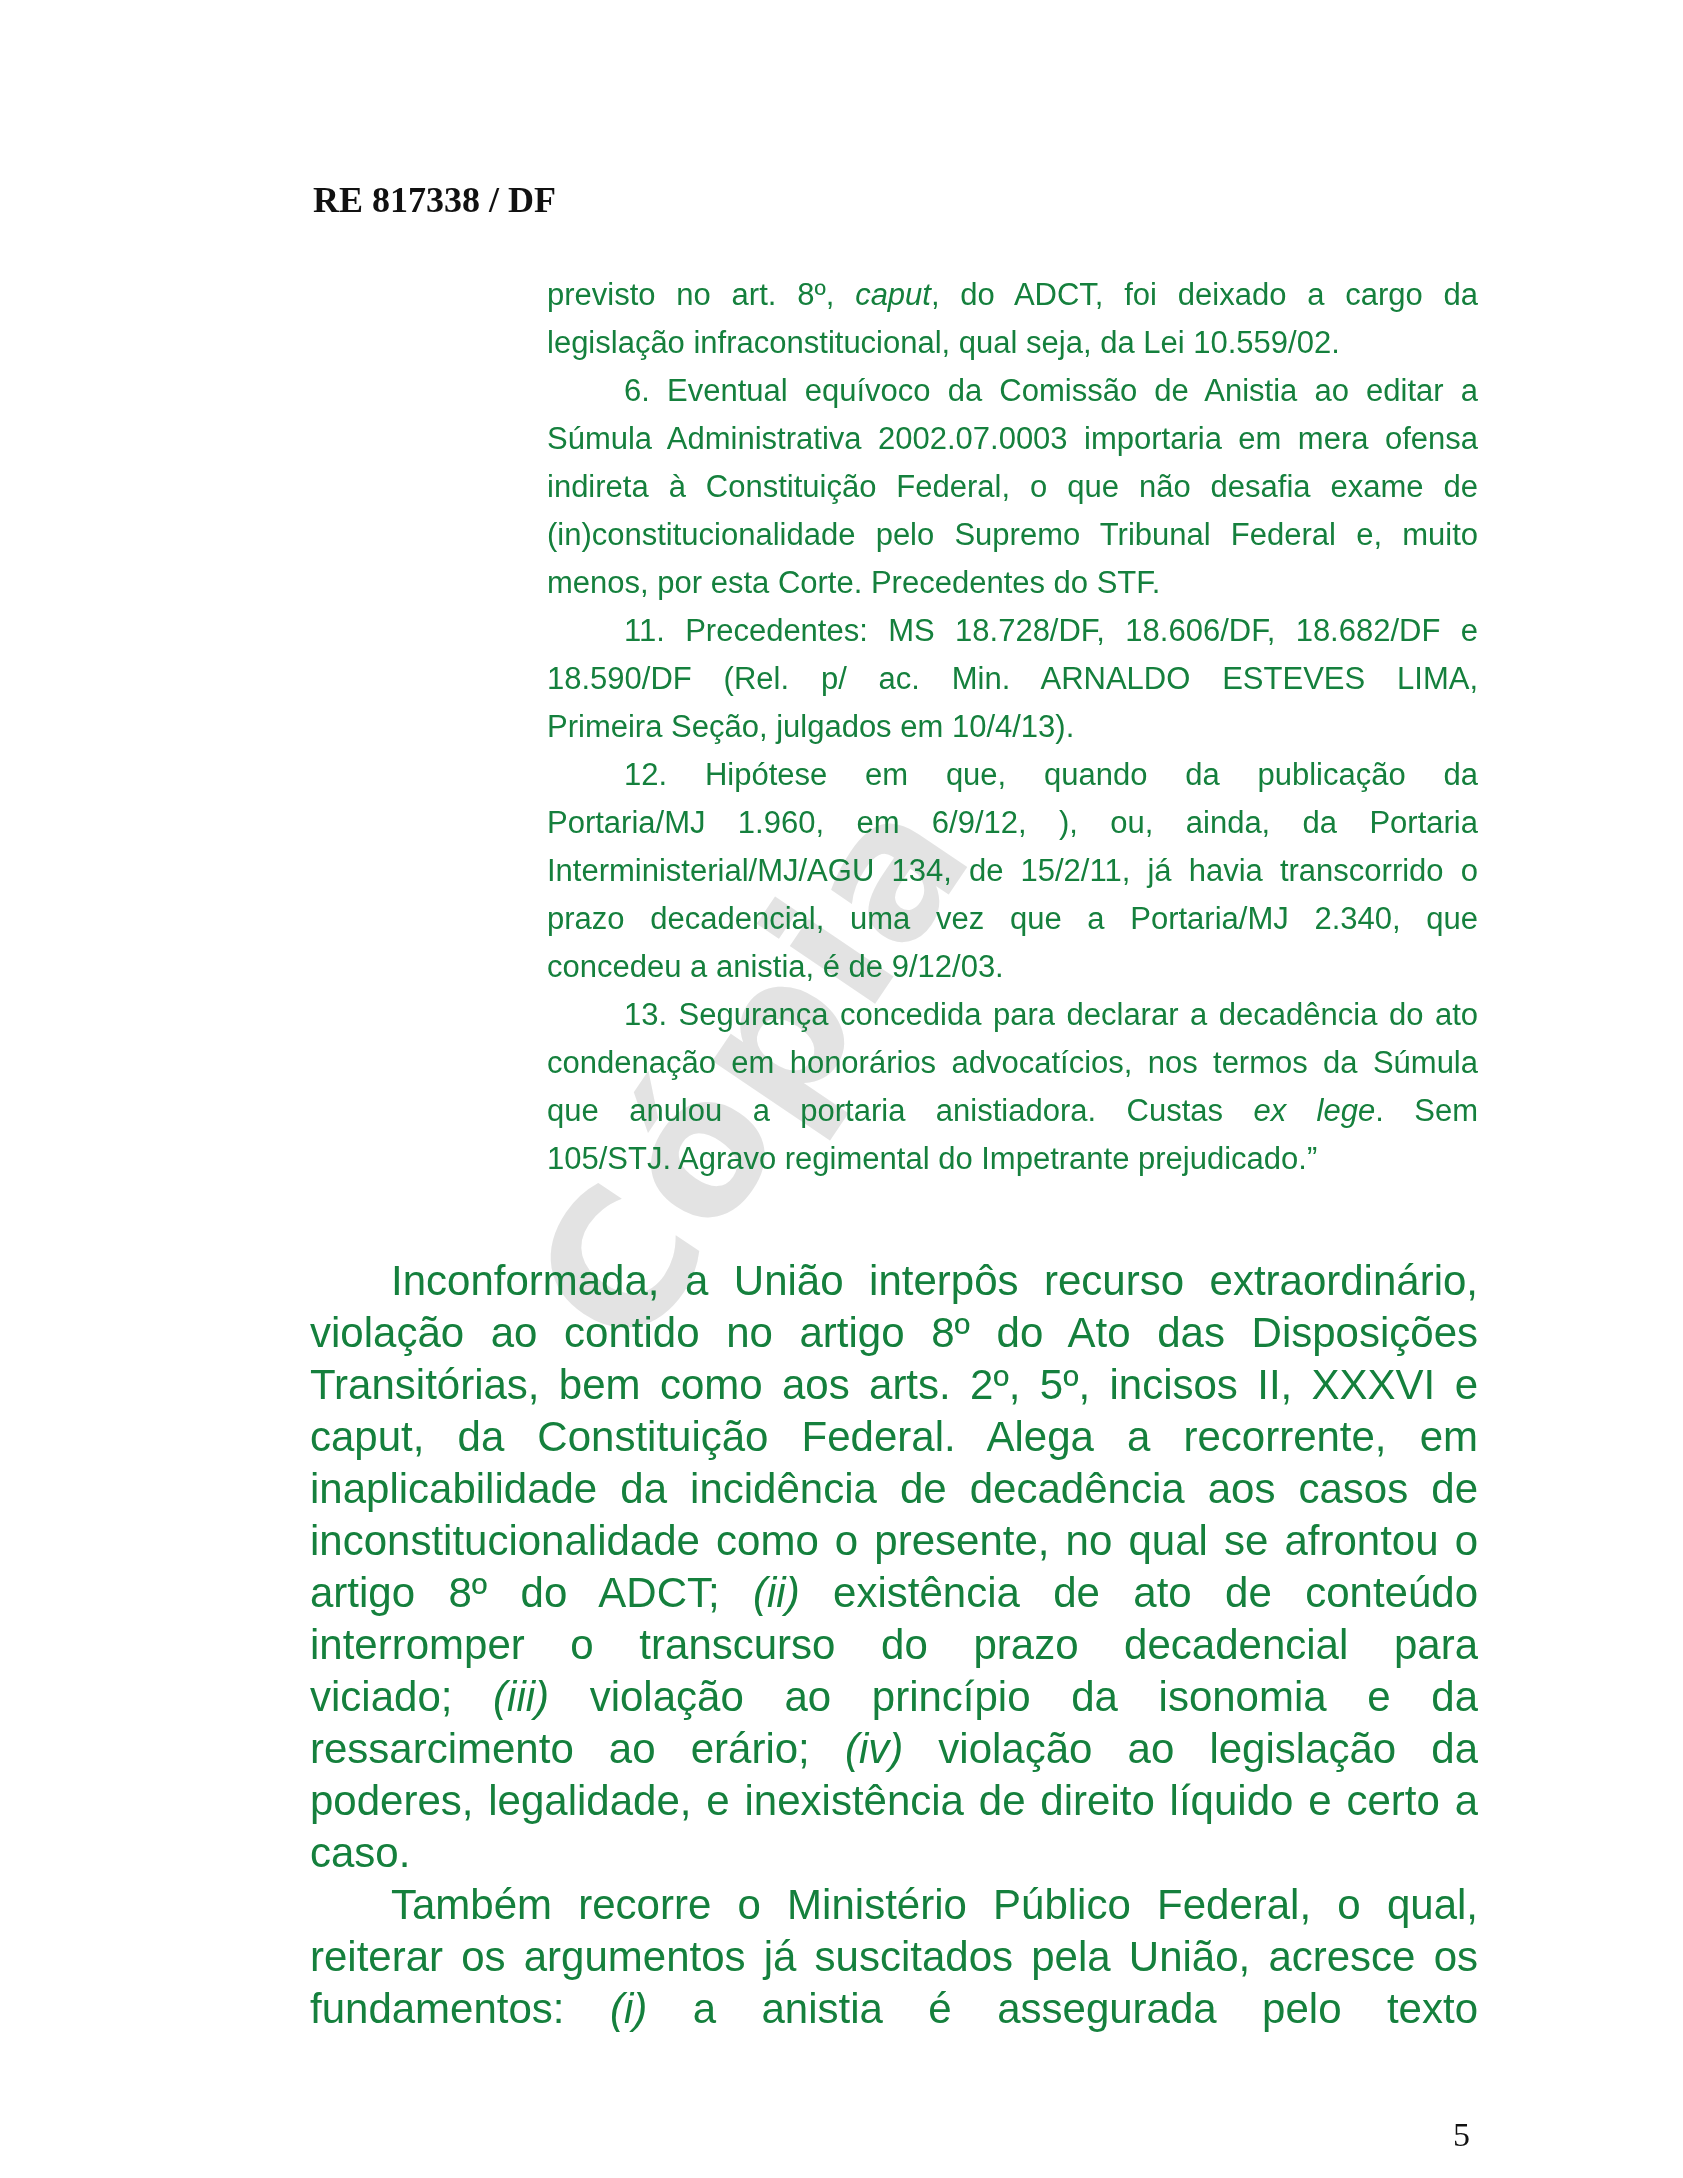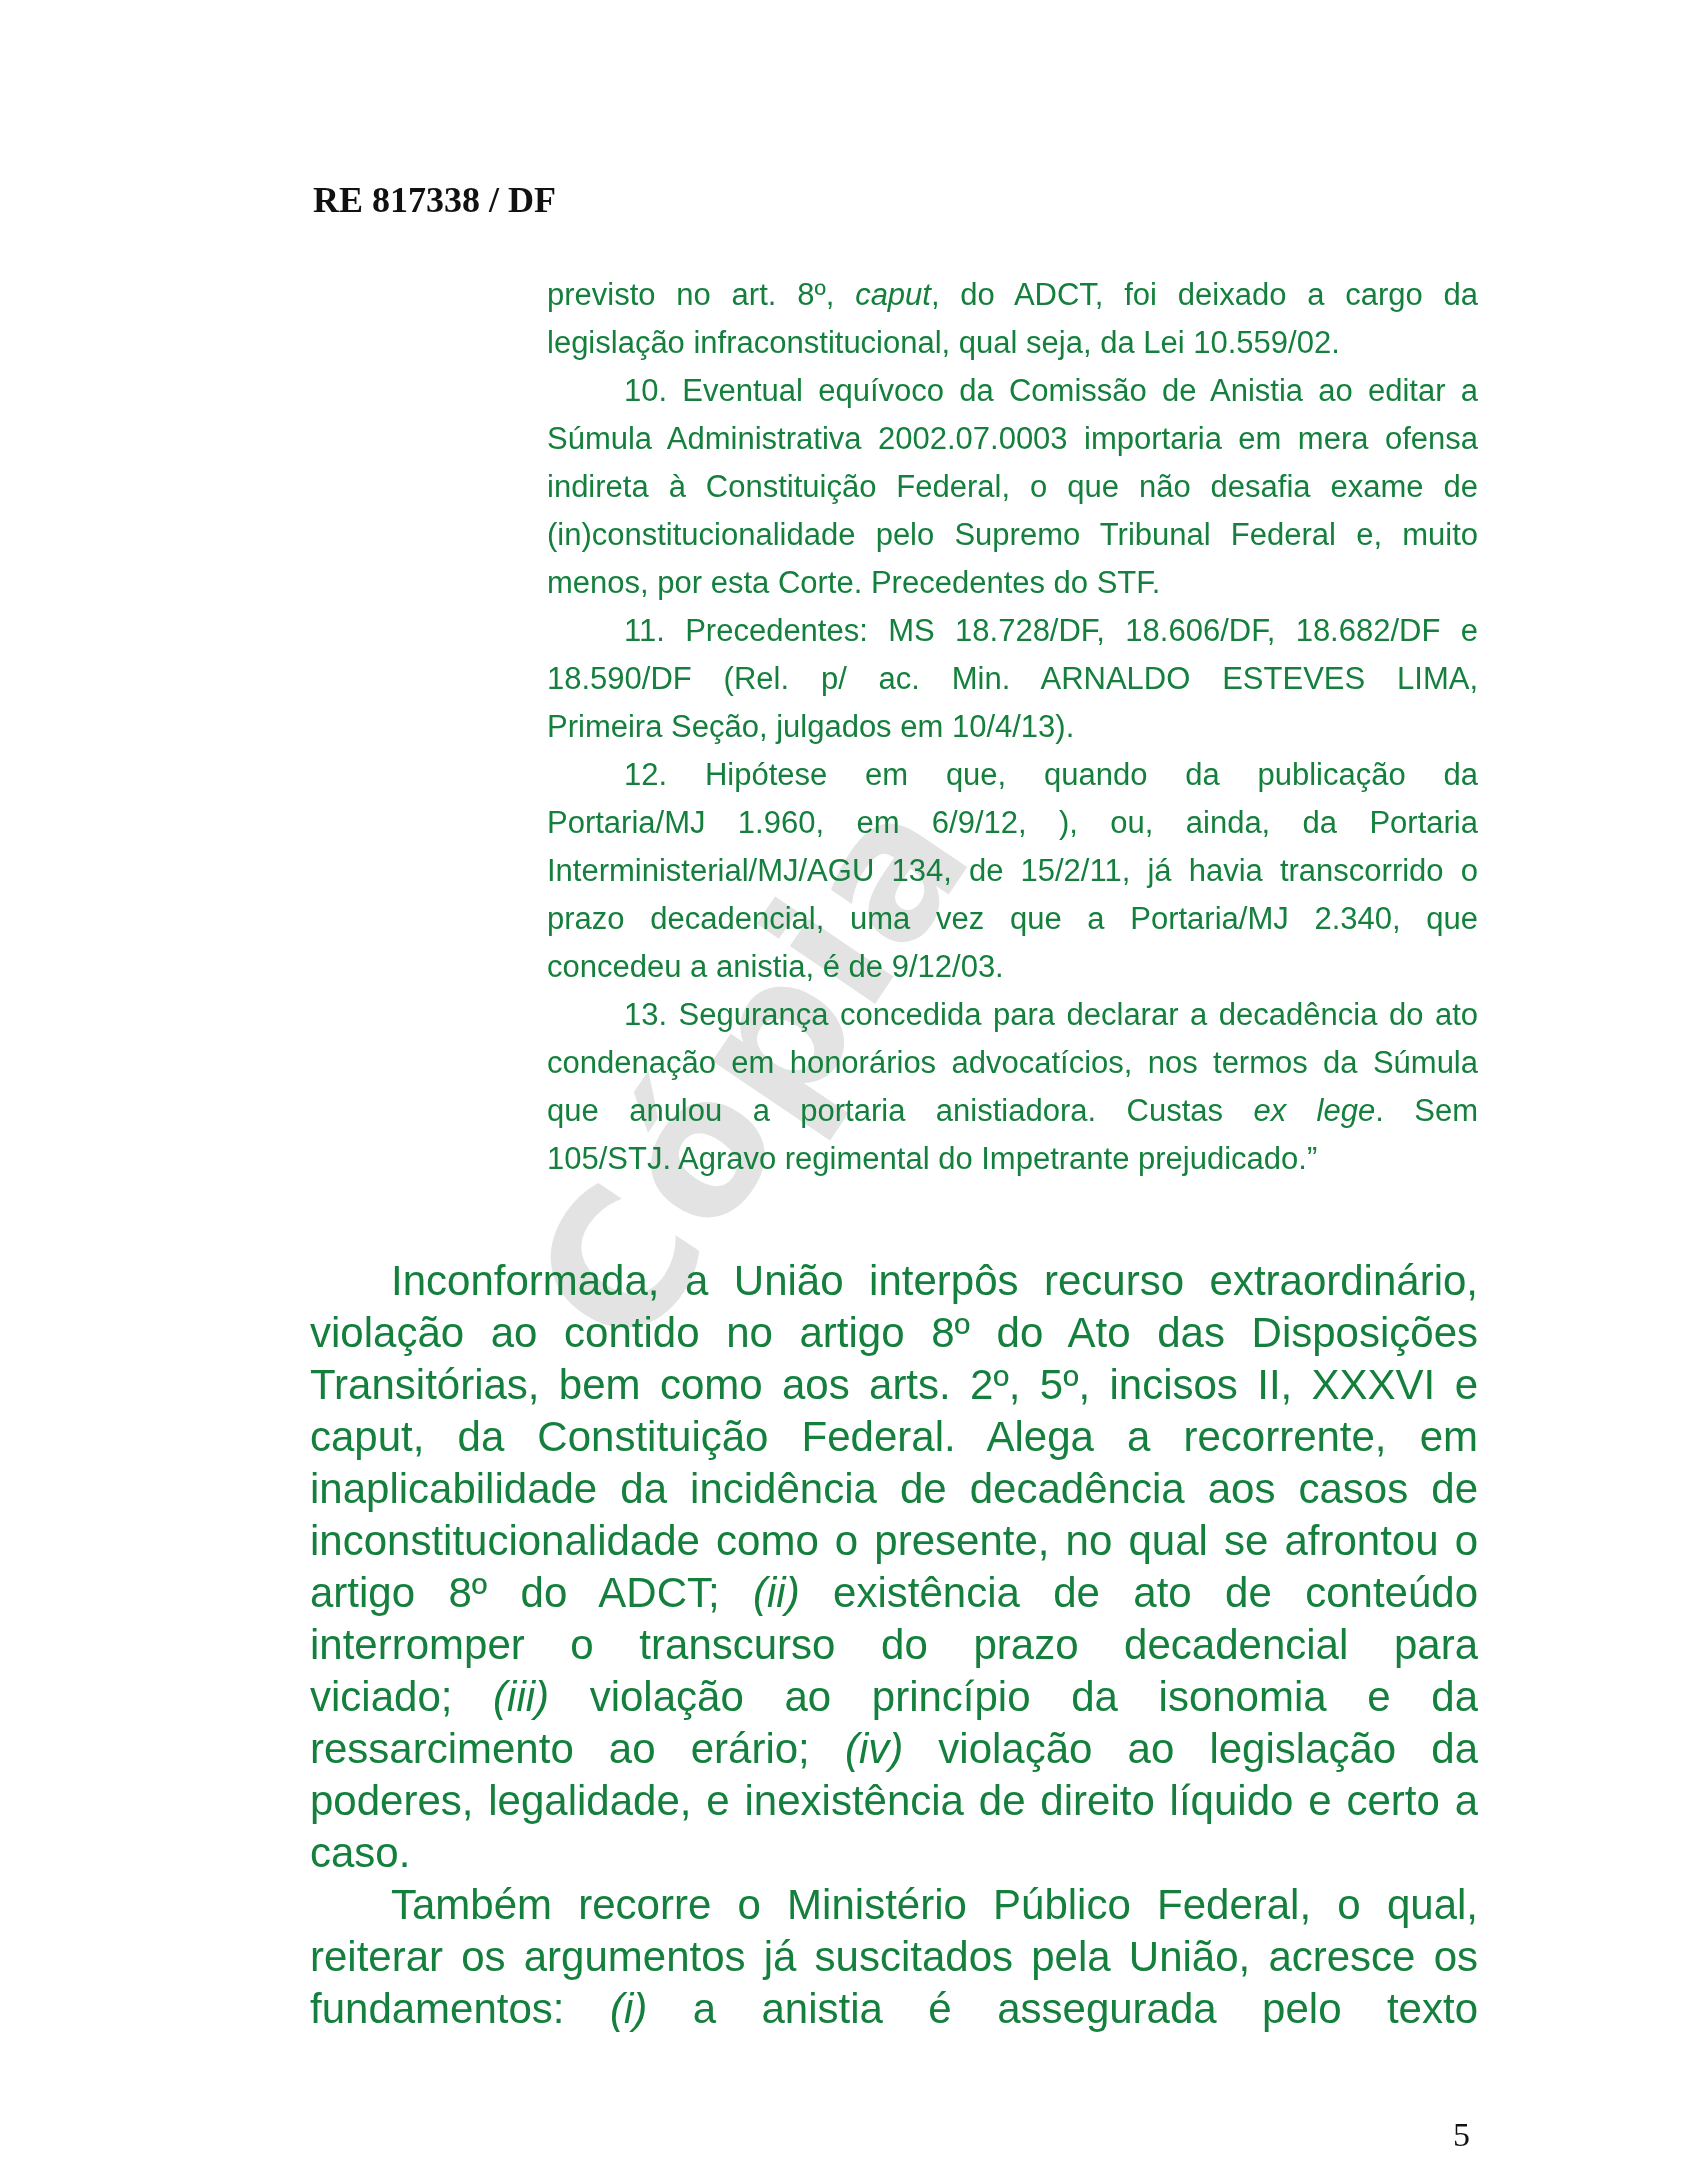--- a/index.html
+++ b/index.html
@@ -40,21 +40,21 @@
 <div class="page">
   <div class="watermark">
     <span>Cópia</span>
   </div>
 
   <div class="header">RE 817338 / DF</div>
 
   <div class="block quote" id="quote-block">
       <div class="line" style="white-space: normal; overflow: hidden;"><span>previsto no art. 8º, </span><i>caput</i><span>, do ADCT, foi deixado a cargo da</span></div>
       <div class="line last" style="white-space: normal; overflow: hidden;"><span>legislação infraconstitucional, qual seja, da Lei 10.559/02.</span></div>
-      <div class="line indent" style="white-space: normal; overflow: hidden;"><span>10. Eventual equívoco da Comissão de Anistia ao editar a</span></div>
+      <div class="line indent" style="white-space: normal; overflow: hidden;"><span>6. Eventual equívoco da Comissão de Anistia ao editar a</span></div>
       <div class="line" style="white-space: normal; overflow: hidden;"><span>Súmula Administrativa 2002.07.0003 importaria em mera ofensa</span></div>
       <div class="line" style="white-space: normal; overflow: hidden;"><span>indireta à Constituição Federal, o que não desafia exame de</span></div>
       <div class="line" style="white-space: normal; overflow: hidden;"><span>(in)constitucionalidade pelo Supremo Tribunal Federal e, muito</span></div>
       <div class="line last" style="white-space: normal; overflow: hidden;"><span>menos, por esta Corte. Precedentes do STF.</span></div>
       <div class="line indent" style="white-space: normal; overflow: hidden;"><span>11. Precedentes: MS 18.728/DF, 18.606/DF, 18.682/DF e</span></div>
       <div class="line" style="white-space: normal; overflow: hidden;"><span>18.590/DF (Rel. p/ ac. Min. ARNALDO ESTEVES LIMA,</span></div>
       <div class="line last" style="white-space: normal; overflow: hidden;"><span>Primeira Seção, julgados em 10/4/13).</span></div>
       <div class="line indent" style="white-space: normal; overflow: hidden;"><span>12. Hipótese em que, quando da publicação da</span></div>
       <div class="line" style="white-space: normal; overflow: hidden;"><span>Portaria/MJ 1.960, em 6/9/12, ), ou, ainda, da Portaria</span></div>
       <div class="line" style="white-space: normal; overflow: hidden;"><span>Interministerial/MJ/AGU 134, de 15/2/11, já havia transcorrido o</span></div>

